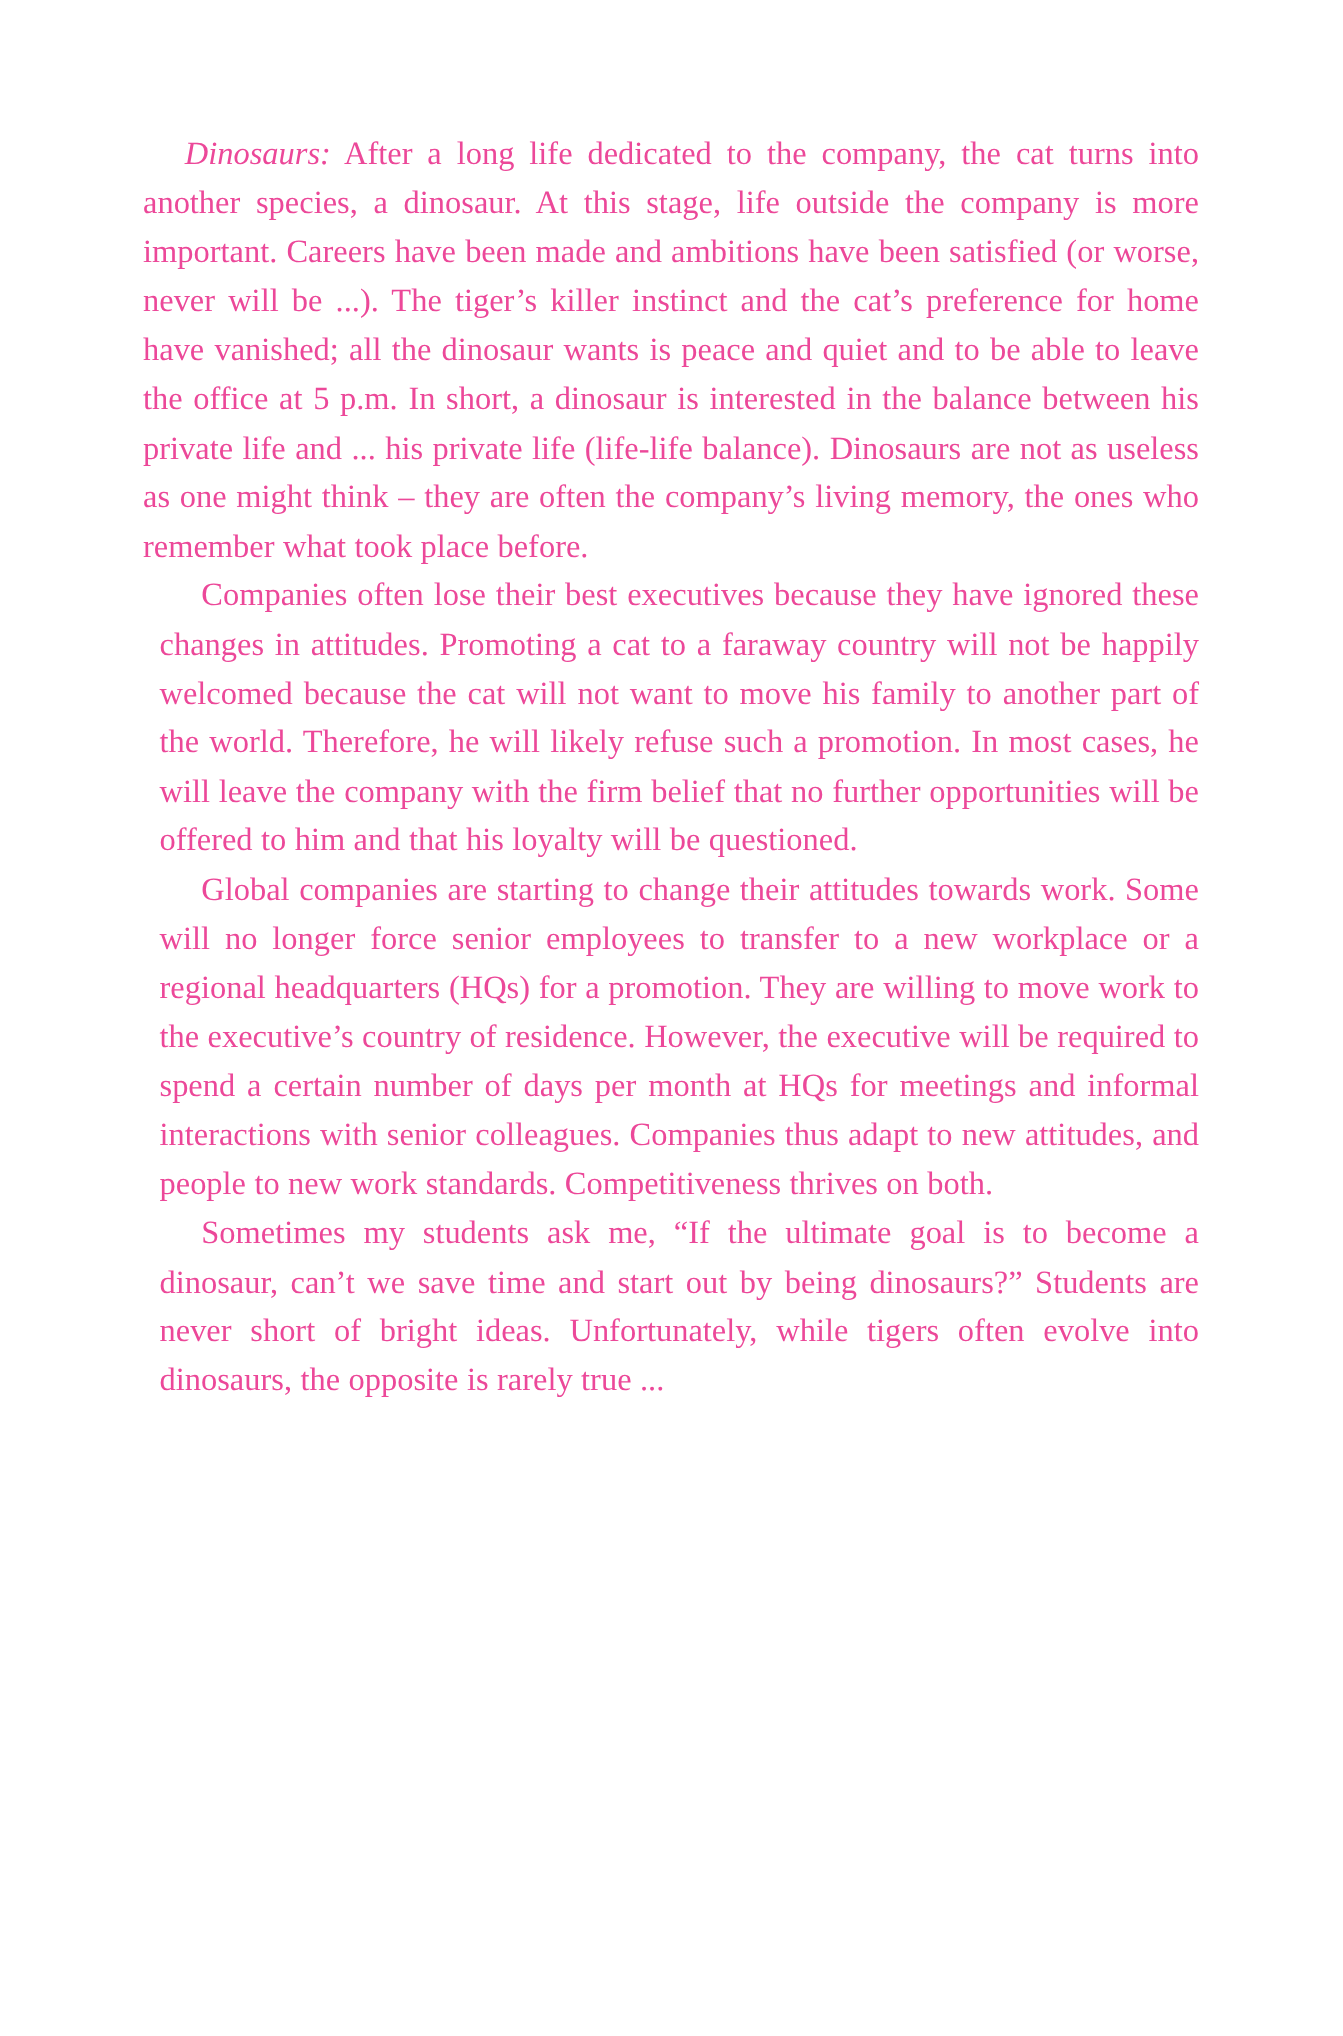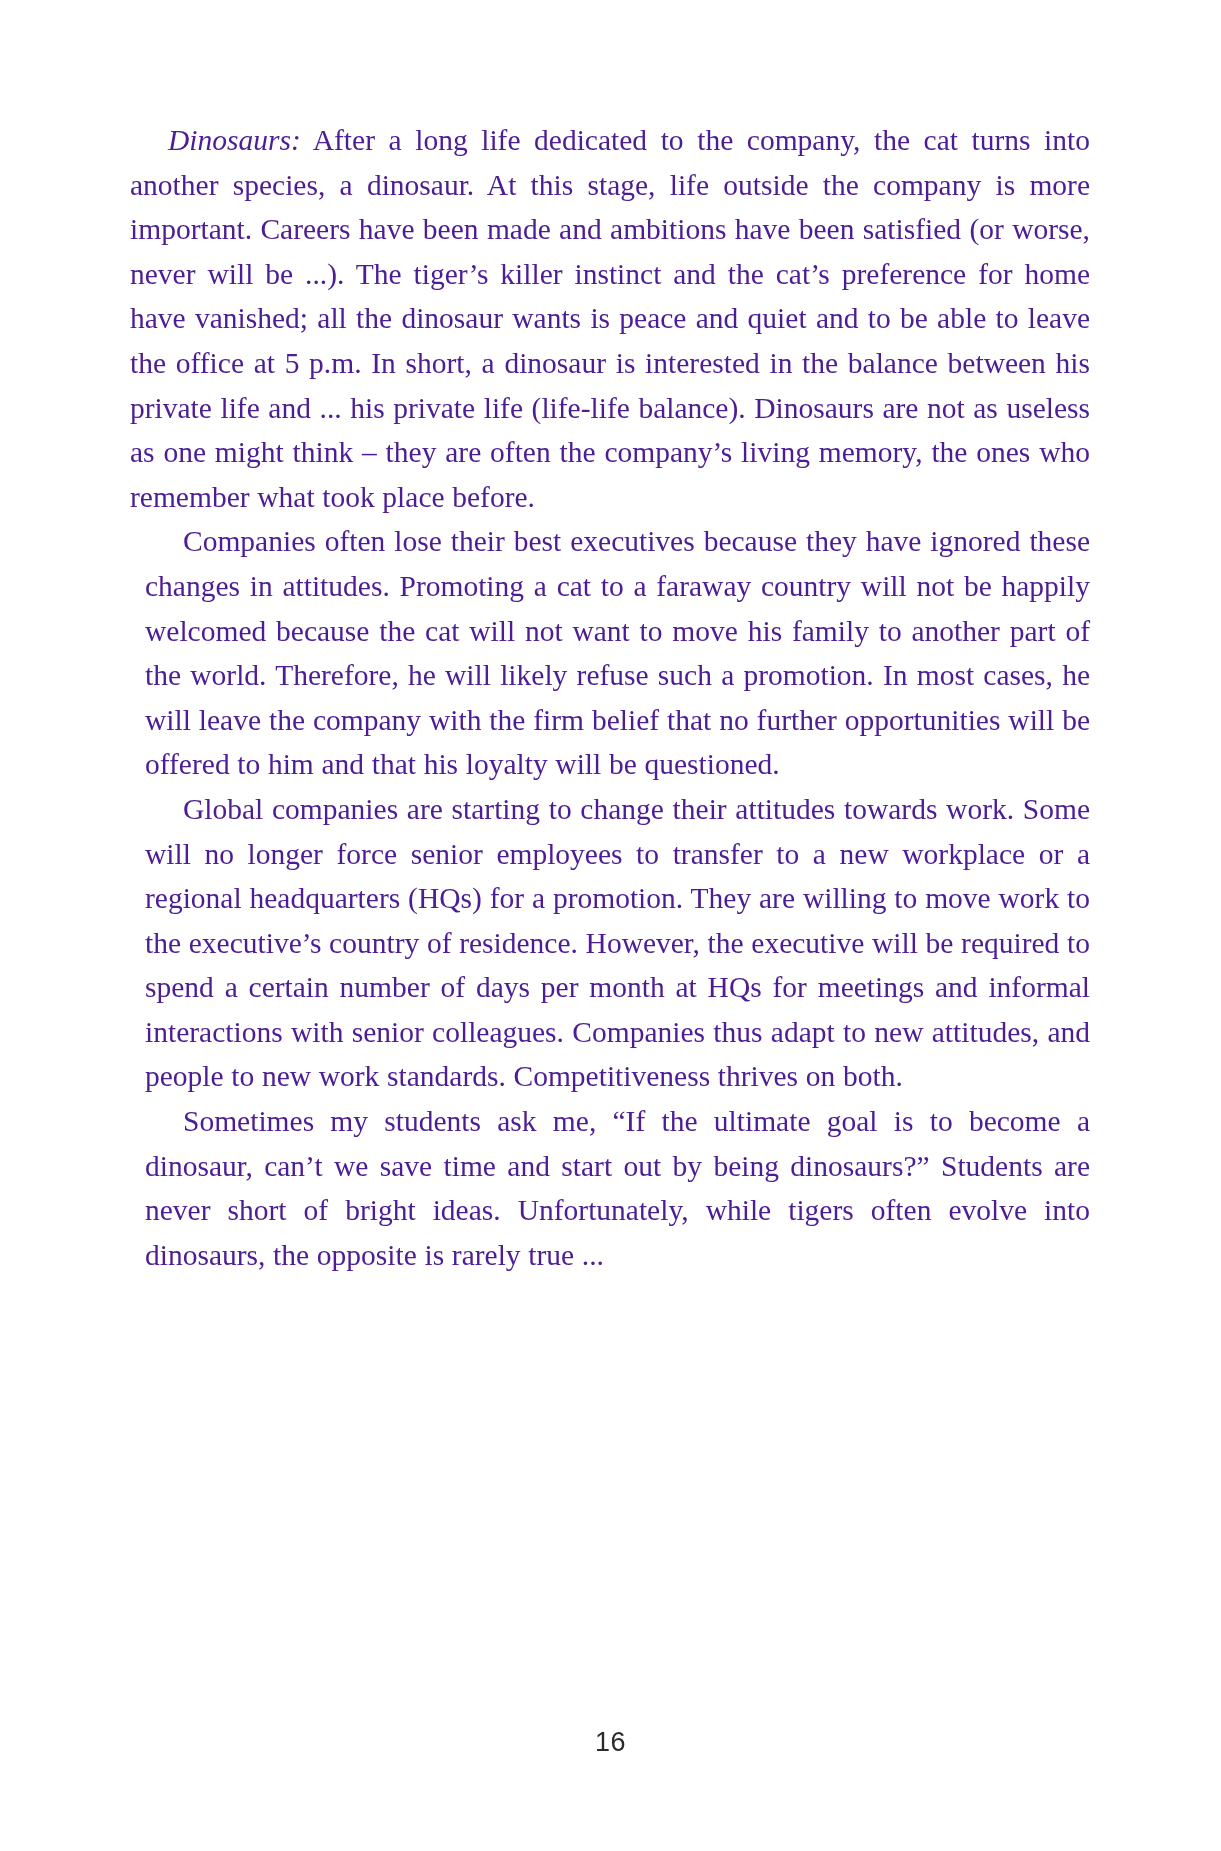--- a/index.html
+++ b/index.html
@@ -23,21 +23,21 @@
     left: 130px;
     top: 118px;
     width: 960px;
   }
 
   .para {
     margin: 0;
     font-family: "Liberation Serif", "DejaVu Serif", serif;
     font-size: 29.5px;
     line-height: 44.6px;
-    color: #4c1d95;
+    color: #ec4899;
     text-align: justify;
     text-indent: 38px;
     -webkit-font-smoothing: antialiased;
     hyphens: manual;
     word-spacing: 0.01em;
   }
 
   .para + .para {
     margin-top: 0;
     margin-left: 15px;
@@ -82,16 +82,15 @@
       <p class="para">
         <span>Global companies are starting to change their attitudes towards work. Some will no longer force senior employees to transfer to a new work­place or a regional headquarters (HQs) for a promotion. They are will­ing to move work to the executive’s country of residence. However, the executive will be required to spend a certain number of days per month at HQs for meetings and informal interactions with senior colleagues. Companies thus adapt to new attitudes, and people to new work stan­dards. Competitiveness thrives on both.</span>
       </p>
 
       <p class="para">
         <span>Sometimes my students ask me, “If the ultimate goal is to become a dinosaur, can’t we save time and start out by being dinosaurs?” Students are never short of bright ideas. Unfortunately, while tigers often evolve into dinosaurs, the opposite is rarely true ...</span>
       </p>
 
     </div>
 
-    <div class="page-number">16</div>
 
   </div>
 </div>
 
 </body></html>

